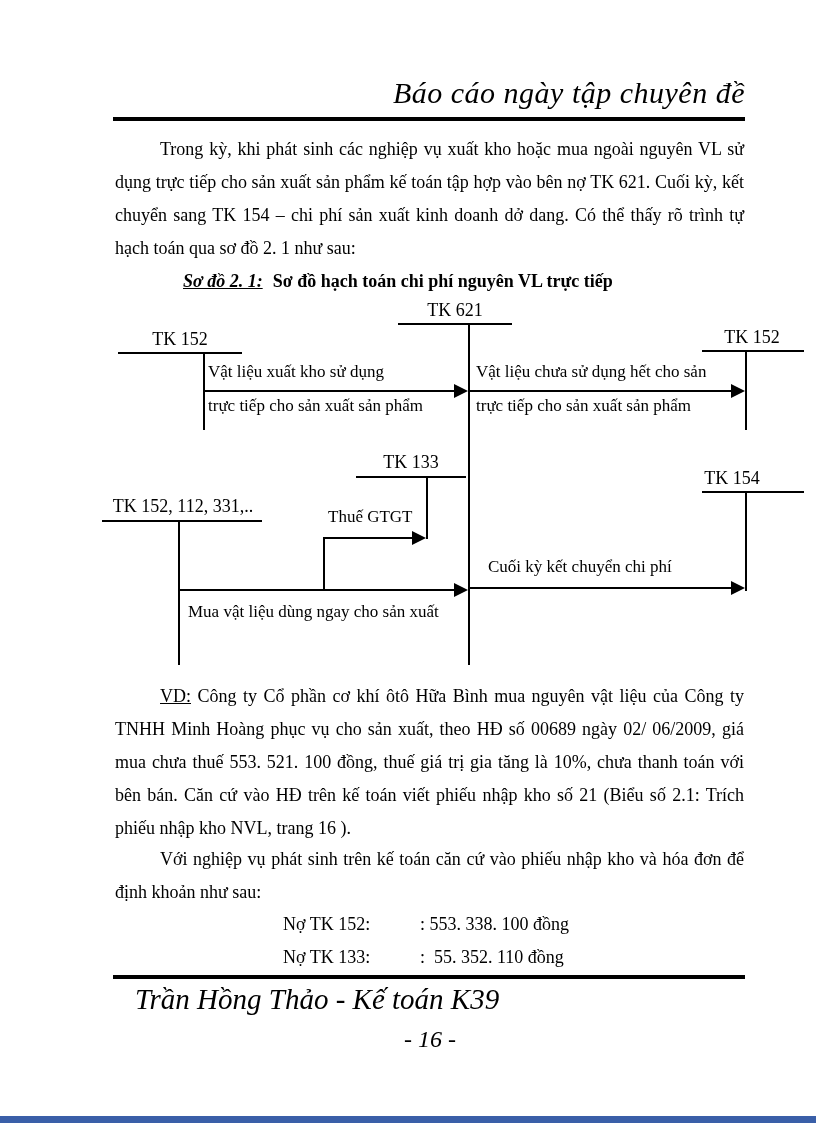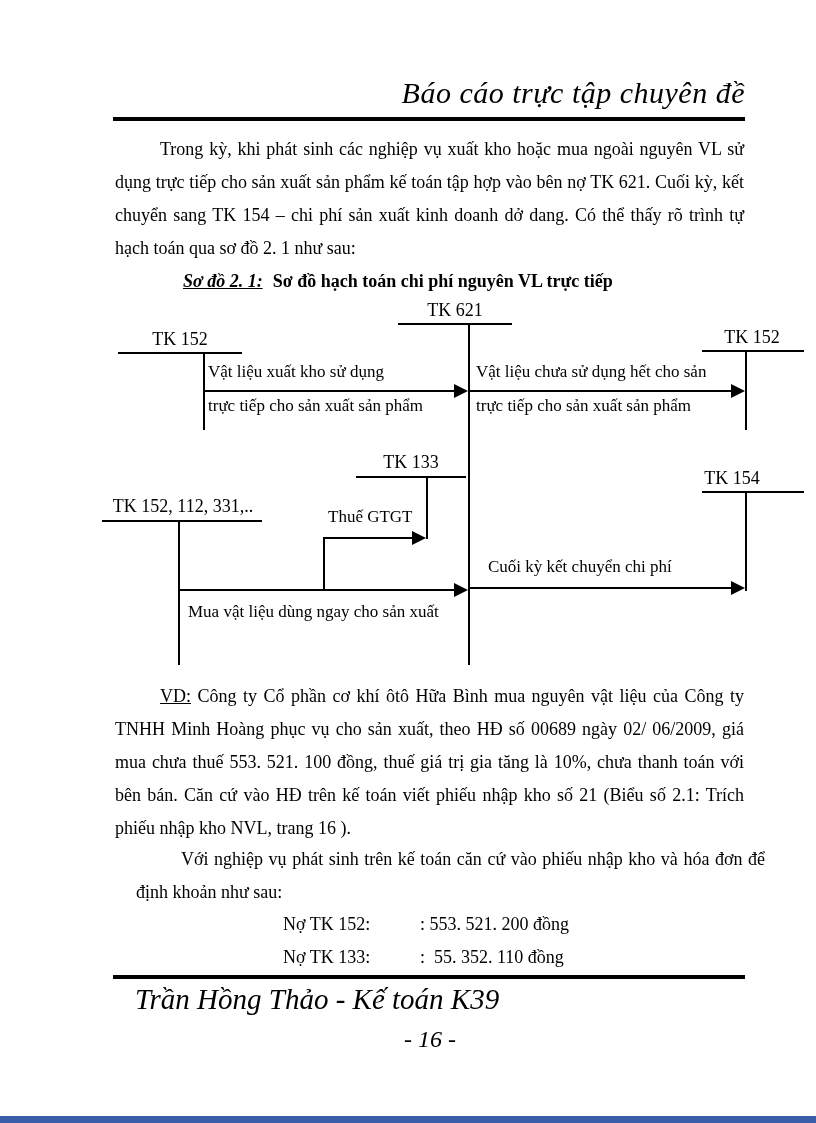--- a/index.html
+++ b/index.html
@@ -14,21 +14,21 @@
     text-align:right; font-style:italic; font-size:30px; letter-spacing:.5px;
   }
   .rule { position:absolute; background:#000; }
   .rule-top    { left:113px; top:117px; width:632px; height:4px; }
   .rule-bottom { left:113px; top:975px; width:632px; height:4px; }
   .body-text {
     position:absolute; font-size:18px; line-height:33px; text-align:justify;
   }
   .para1   { left:115px; top:133px;  width:629px; text-indent:45px; }
   .para-vd { left:115px; top:680px;  width:629px; text-indent:45px; }
-  .para3   { left:115px; top:843px;  width:629px; text-indent:45px;margin-left:21px; }
+  .para3   { left:115px; top:843px;  width:629px; text-indent:45px; }
   .underlined { text-decoration:underline; }
   .diagram-heading {
     position:absolute; left:183px; top:271px; font-size:18px; font-weight:bold;
     white-space:nowrap;
   }
   .diagram-heading .hlabel { font-style:italic; text-decoration:underline; margin-right:10px; }
   .diagram { position:absolute; left:0; top:300px; width:816px; height:372px; }
   .hline { position:absolute; height:2px; background:#000; }
   .vline { position:absolute; width:2px;  background:#000; }
   .arrowhead {
@@ -49,21 +49,21 @@
     position:absolute; left:115px; top:1026px; width:630px; text-align:center;
     font-style:italic; font-size:24px;
   }
   .bottom-bar { position:absolute; left:0; top:1116px; width:816px; height:7px; background:#3a5fa8; }
 </style>
 </head>
 <body>
 
 <div class="page">
 
-  <div class="doc-title">Báo cáo trực tập chuyên đề</div>
+  <div class="doc-title">Báo cáo ngày tập chuyên đề</div>
   <div class="rule rule-top"></div>
 
   <div class="body-text para1">Trong kỳ, khi phát sinh các nghiệp vụ xuất kho hoặc mua ngoài nguyên VL sử dụng trực tiếp cho sản xuất sản phẩm kế toán tập hợp vào bên nợ TK 621. Cuối kỳ, kết chuyển sang TK 154 – chi phí sản xuất kinh doanh dở dang. Có thể thấy rõ trình tự hạch toán qua sơ đồ 2. 1 như sau:</div>
 
   <div class="diagram-heading">
     <span class="hlabel">Sơ đồ 2. 1:</span><span>Sơ đồ hạch toán chi  phí nguyên VL trực tiếp</span>
   </div>
 
   <div class="diagram">
 
@@ -117,21 +117,21 @@
   </div>
 
   <div class="body-text para-vd">
     <span class="underlined">VD:</span><span> Công ty Cổ phần cơ khí ôtô Hữa Bình mua nguyên vật liệu của Công ty TNHH Minh Hoàng phục vụ cho sản xuất, theo HĐ số 00689 ngày 02/ 06/2009, giá mua chưa thuế 553. 521. 100 đồng, thuế giá trị gia tăng là 10%, chưa thanh toán với bên bán. Căn cứ vào HĐ trên kế toán viết phiếu nhập kho số 21 (Biểu số 2.1: Trích phiếu nhập kho NVL, trang 16 ).</span>
   </div>
 
   <div class="body-text para3">Với nghiệp vụ phát sinh trên kế toán căn cứ vào phiếu nhập kho và hóa đơn để định khoản như sau:</div>
 
   <div class="entries">
     <div>
-      <span class="entry-account">Nợ TK 152:</span><span class="entry-amount">: 553. 521. 200 đồng</span>
+      <span class="entry-account">Nợ TK 152:</span><span class="entry-amount">: 553. 338. 100 đồng</span>
     </div>
     <div>
       <span class="entry-account">Nợ TK 133:</span><span class="entry-amount">:  55. 352. 110 đồng</span>
     </div>
   </div>
 
   <div class="rule rule-bottom"></div>
   <div class="footer-author">Trần Hồng Thảo - Kế toán K39</div>
   <div class="page-num">- 16 -</div>
   <div class="bottom-bar"></div>

